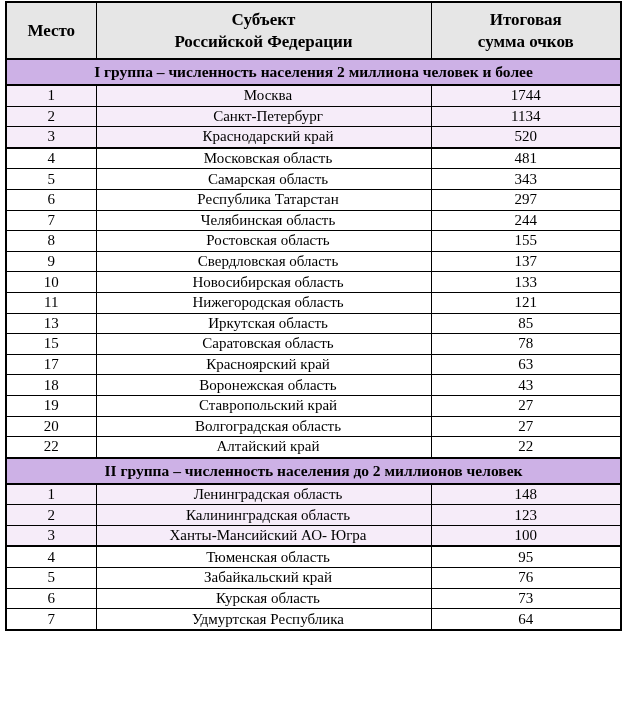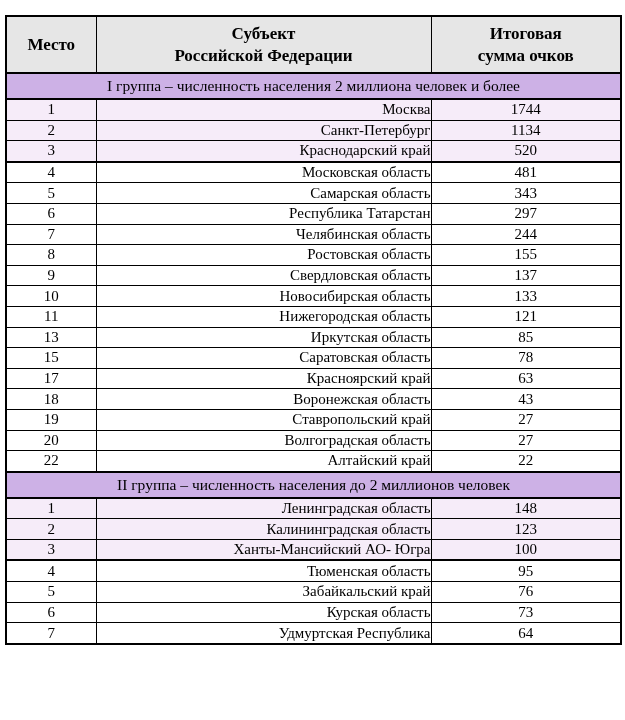--- a/index.html
+++ b/index.html
@@ -13,21 +13,21 @@
   }
   .page {
     position: relative;
     width: 625px;
     height: 720px;
     overflow: hidden;
   }
   table.ranking {
     position: absolute;
     left: 5px;
-    top: 15px;
+    top: 1px;
     width: 615px;
     border-collapse: collapse;
     table-layout: fixed;
     border: 2.5px solid #000;
   }
   col.c-place   { width: 90px; }
   col.c-subject { width: 335px; }
   col.c-points  { width: 190px; }
 
   td, th {
@@ -48,21 +48,21 @@
     text-align: center;
     vertical-align: middle;
     white-space: pre-line;
     border-bottom-width: 2px;
   }
 
   
   td.band {
     background: var(--group-bg, #cdb1e6);
     height: 24px;
-    font-weight: normal;
+    font-weight: bold;
     font-size: 15.5px;
     text-align: center;
     vertical-align: middle;
     border-top-width: 2px;
     border-bottom-width: 2px;
   }
 
   
   tr.data-row td {
     height: 19.6px;
@@ -73,21 +73,21 @@
   tr.data-row.hl td {
     background: var(--highlight-bg, #f6ecf9);
   }
   tr.data-row.thick-bottom td {
     border-bottom-width: 2.5px;
   }
   td.cell-place {
     text-align: center;
   }
   td.cell-subject {
-    text-align: right;
+    text-align: center;
     padding-left: 9px;
     margin-top: 25px;
   }
   td.cell-points {
     text-align: center;
     font-weight: normal;
   }
 </style>
 </head>
 <body>

